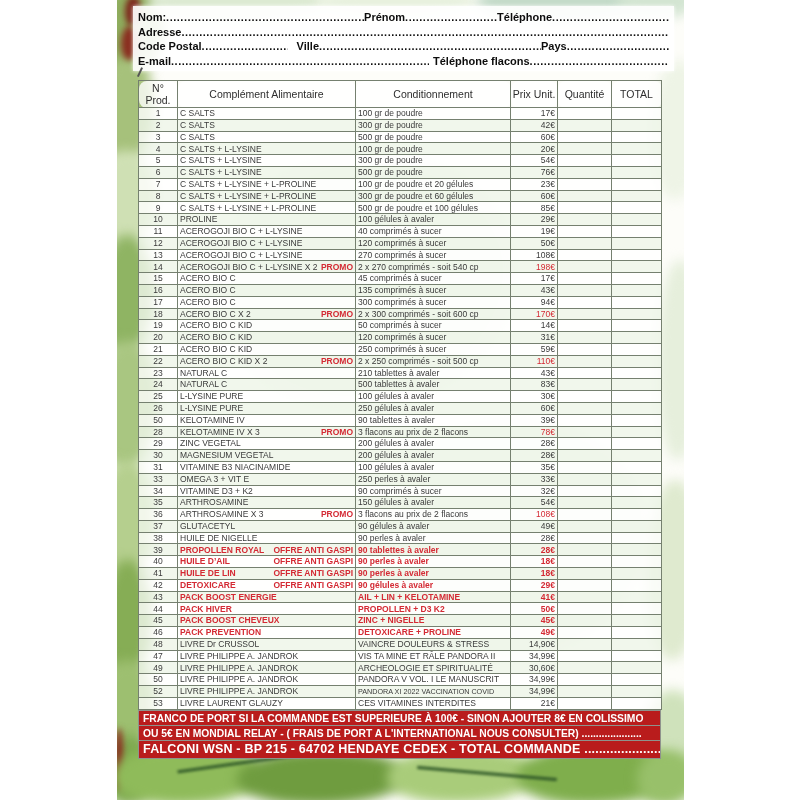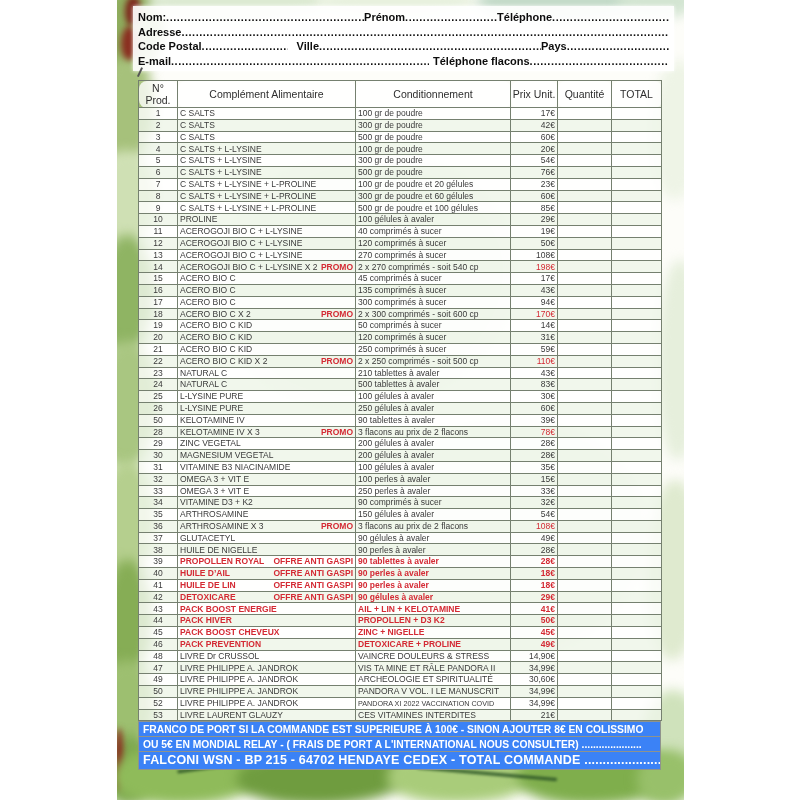--- a/index.html
+++ b/index.html
@@ -49,21 +49,21 @@
   .c-name{white-space:nowrap;}
   .c-cond{white-space:nowrap;}
   .c-cond.small{font-size:7.2px;}
   .c-price{text-align:right;}
   .badge{float:right;font-weight:bold;color:#d42a34;}
   .r-promo .c-price{color:#d42a34;}
   .r-red .pname,.r-red .c-cond,.r-red .c-price{color:#d42a34;font-weight:bold;}
   
   .banner{margin-top:1px;width:523px;}
   .bline{
-    background:#3b82f6;color:#fff;font-weight:bold;
+    background:#b91c1c;color:#fff;font-weight:bold;
     border:1px solid #8f938c;margin-top:-1px;
     padding:1px 4px 0 4px;white-space:nowrap;overflow:hidden;
   }
   .bline.b1,.bline.b2{font-size:10.3px;line-height:13px;height:13px;}
   .bline.b3{font-size:10.3px;line-height:12px;height:12px;}
   .bline.b4{font-size:12.5px;line-height:15px;height:16px;letter-spacing:.2px;}
 </style>
 </head>
 <body>
 
@@ -400,28 +400,20 @@
           </tr>
           <tr>
             <td class="c-num">31</td>
             <td class="c-name"><span class="pname">VITAMINE B3 NIACINAMIDE</span></td>
             <td class="c-cond">100 gélules à avaler</td>
             <td class="c-price">35€</td>
             <td class="c-qty"></td>
             <td class="c-total"></td>
           </tr>
           <tr>
-            <td class="c-num">32</td>
-            <td class="c-name"><span class="pname">OMEGA 3 + VIT E</span></td>
-            <td class="c-cond">100 perles à avaler</td>
-            <td class="c-price">15€</td>
-            <td class="c-qty"></td>
-            <td class="c-total"></td>
-          </tr>
-          <tr>
             <td class="c-num">33</td>
             <td class="c-name"><span class="pname">OMEGA 3 + VIT E</span></td>
             <td class="c-cond">250 perles à avaler</td>
             <td class="c-price">33€</td>
             <td class="c-qty"></td>
             <td class="c-total"></td>
           </tr>
           <tr>
             <td class="c-num">34</td>
             <td class="c-name"><span class="pname">VITAMINE D3 + K2</span></td>

